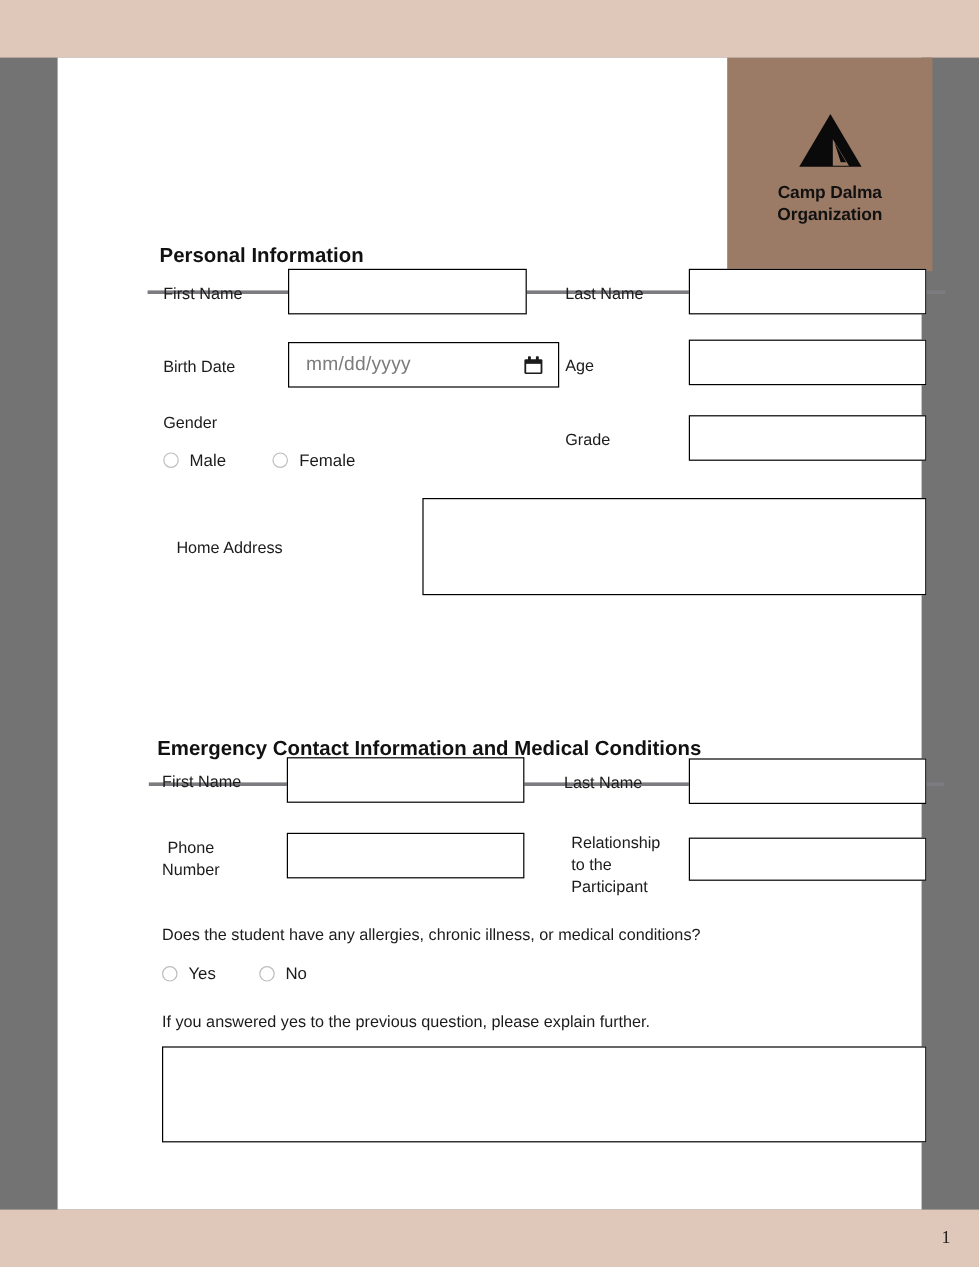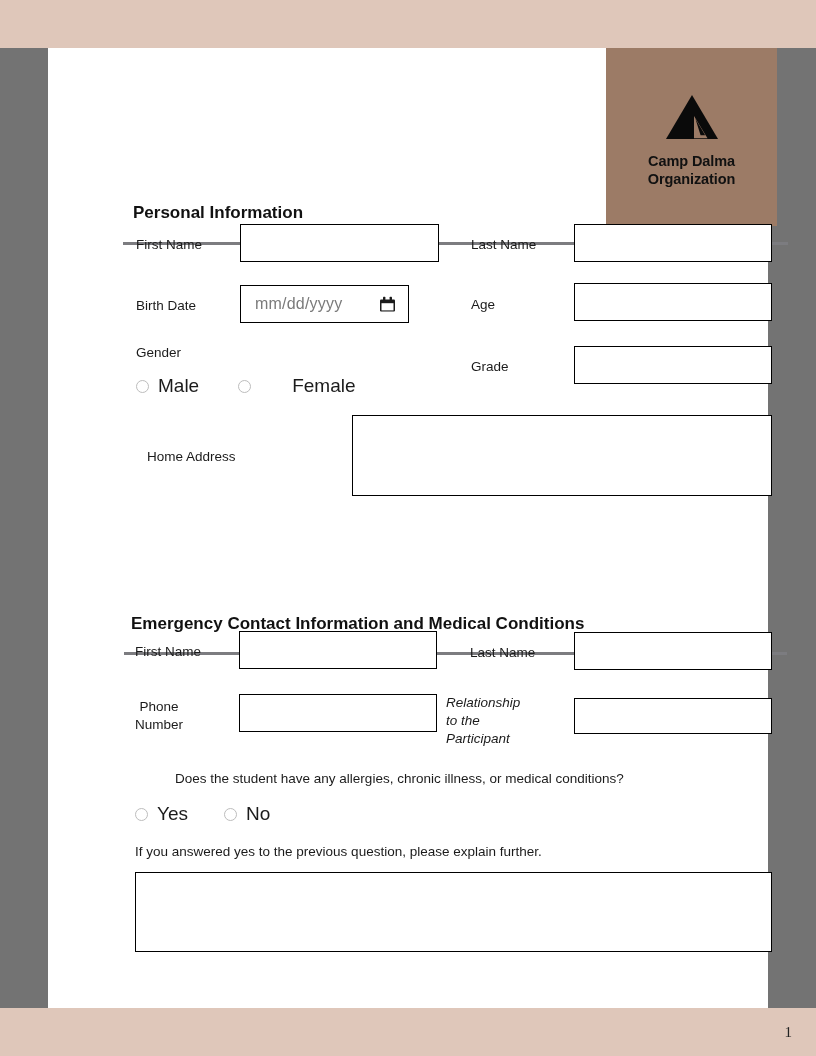--- a/index.html
+++ b/index.html
@@ -155,21 +155,21 @@
   .radio-dot {
     width: 13px;
     height: 13px;
     border: 1.6px solid #bdbdbd;
     border-radius: 50%;
     background: #ffffff;
     box-sizing: border-box;
   }
   .radio-label {
     margin-left: 9px;
-    font-size: 19px;
+    font-size: 14px;
     color: #1b1b1b;
   }
 
   .question {
     position: absolute;
     font-size: 13.5px;
     color: #1b1b1b;
     white-space: nowrap;
   }
 </style>
@@ -198,40 +198,40 @@
     <div class="section-title one">Personal Information</div>
     <div class="rule one"></div>
 
     <div class="field-label" style="left:88px; top:188px;">First Name</div>
     <input class="box" type="text" style="left: 192px; top: 176px; width: 199px; height: 38px; padding: 0px 8px; font-size: 13.5px; font-family: &quot;Liberation Sans&quot;, sans-serif;" value="">
 
     <div class="field-label" style="left:423px; top:188px;">Last Name</div>
     <input class="box" type="text" style="left: 526px; top: 176px; width: 198px; height: 38px; padding: 0px 8px; font-size: 13.5px; font-family: &quot;Liberation Sans&quot;, sans-serif;" value="">
 
     <div class="field-label" style="left:88px; top:249px;">Birth Date</div>
-    <div class="date-box" style="left:192px; top:237px; width:169px; height:38px;">
+    <div class="date-box" style="left:192px; top:237px; width:226px; height:38px;">
       <span class="date-placeholder">mm/dd/yyyy</span>
       <svg class="cal-icon" viewBox="0 0 17 17">
         <rect x="1" y="3.4" width="15" height="12.2" rx="1.1" fill="#1b1b1b"></rect>
         <rect x="2.5" y="7.2" width="12" height="7.2" fill="#ffffff"></rect>
         <rect x="4" y="0.8" width="2.4" height="3.4" rx="0.7" fill="#1b1b1b"></rect>
         <rect x="10.6" y="0.8" width="2.4" height="3.4" rx="0.7" fill="#1b1b1b"></rect>
       </svg>
     </div>
 
     <div class="field-label" style="left:423px; top:248px;">Age</div>
     <input class="box" type="text" style="left: 526px; top: 235px; width: 198px; height: 38px; padding: 0px 8px; font-size: 13.5px; font-family: &quot;Liberation Sans&quot;, sans-serif;" value="">
 
     <div class="field-label" style="left:88px; top:296px;">Gender</div>
     <div class="radio-row" style="left:88px; top:327px;">
       <div class="radio-opt">
         <span class="radio-dot"></span>
         <span class="radio-label">Male</span>
       </div>
-      <div class="radio-opt" style="margin-left:39px;gap:32px;">
+      <div class="radio-opt" style="margin-left:39px;">
         <span class="radio-dot"></span>
         <span class="radio-label">Female</span>
       </div>
     </div>
 
     <div class="field-label" style="left:423px; top:310px;">Grade</div>
     <input class="box" type="text" style="left: 526px; top: 298px; width: 198px; height: 38px; padding: 0px 8px; font-size: 13.5px; font-family: &quot;Liberation Sans&quot;, sans-serif;" value="">
 
     <div class="field-label" style="left:99px; top:400px;">Home Address</div>
     <textarea class="box" style="left: 304px; top: 367px; width: 420px; height: 81px; padding: 6px 8px; font-size: 13.5px; font-family: &quot;Liberation Sans&quot;, sans-serif; resize: none;"></textarea>
@@ -244,28 +244,28 @@
 
     <div class="field-label" style="left:422px; top:596px;">Last Name</div>
     <input class="box" type="text" style="left: 526px; top: 584px; width: 198px; height: 38px; padding: 0px 8px; font-size: 13.5px; font-family: &quot;Liberation Sans&quot;, sans-serif;" value="">
 
     <div class="field-label" style="left:87px; top:650px;text-align:center;">
       <div>Phone</div>
       <div>Number</div>
     </div>
     <input class="box" type="text" style="left: 191px; top: 646px; width: 198px; height: 38px; padding: 0px 8px; font-size: 13.5px; font-family: &quot;Liberation Sans&quot;, sans-serif;" value="">
 
-    <div class="field-label" style="left:398px; top:646px;font-style:italic;">
+    <div class="field-label" style="left:428px; top:646px;">
       <div>Relationship</div>
       <div>to the</div>
       <div>Participant</div>
     </div>
     <input class="box" type="text" style="left: 526px; top: 650px; width: 198px; height: 36px; padding: 0px 8px; font-size: 13.5px; font-family: &quot;Liberation Sans&quot;, sans-serif;" value="">
 
-    <div class="question" style="left:87px; top:723px;margin-left:40px;">Does the student have any allergies, chronic illness, or medical conditions?</div>
+    <div class="question" style="left:87px; top:723px;">Does the student have any allergies, chronic illness, or medical conditions?</div>
 
     <div class="radio-row" style="left:87px; top:755px;">
       <div class="radio-opt">
         <span class="radio-dot"></span>
         <span class="radio-label">Yes</span>
       </div>
       <div class="radio-opt" style="margin-left:36px;">
         <span class="radio-dot"></span>
         <span class="radio-label">No</span>
       </div>

